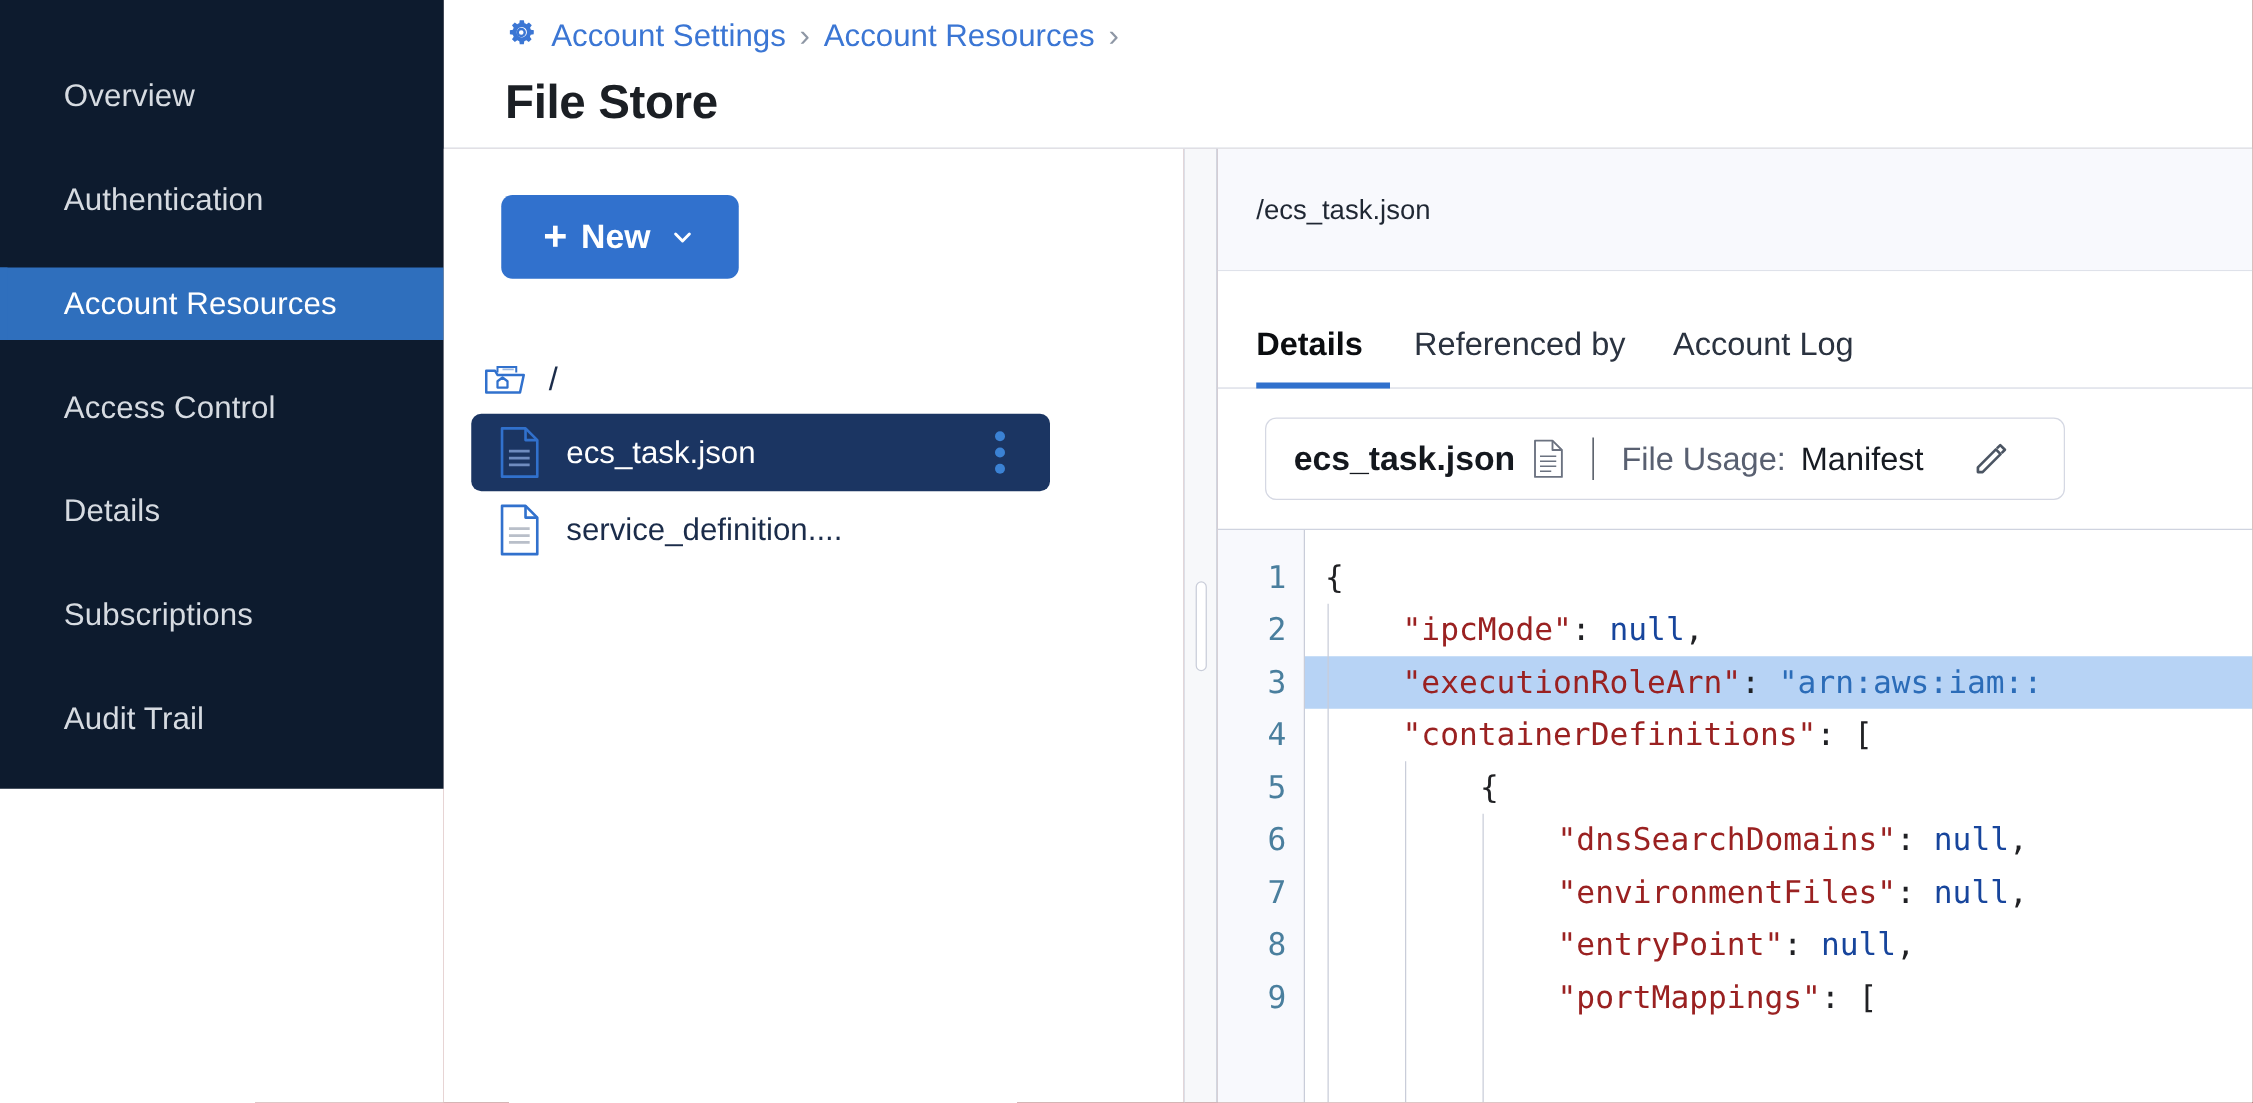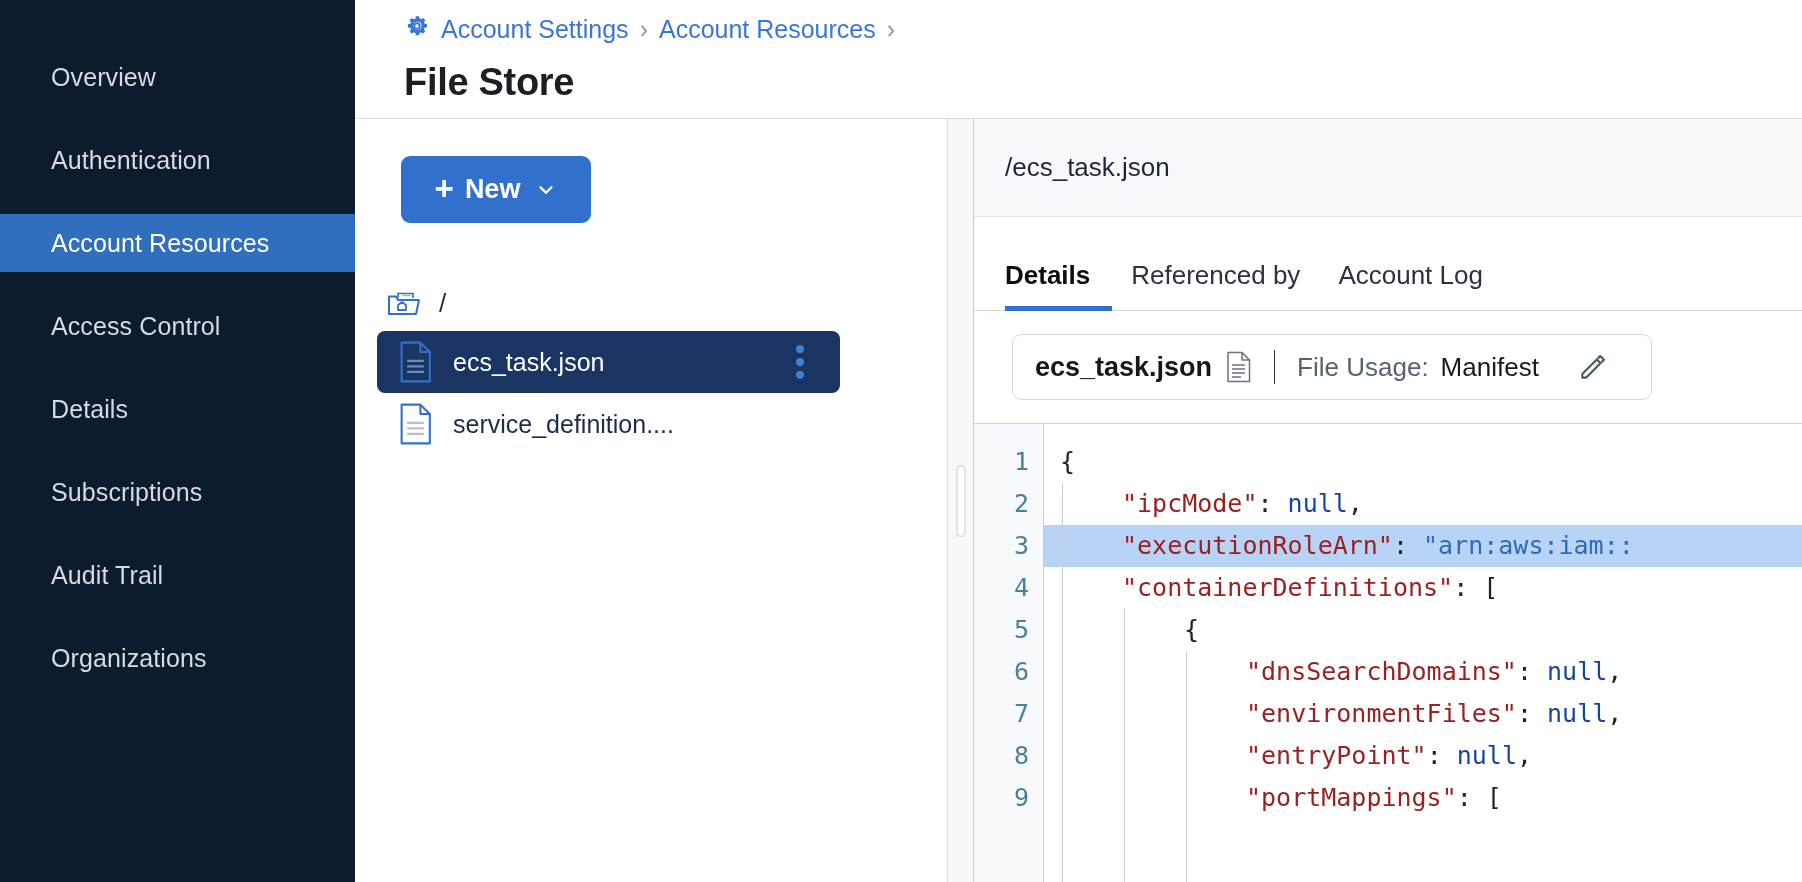--- a/index.html
+++ b/index.html
@@ -19,21 +19,21 @@
     height: 882px;
     display: flex;
     overflow: hidden;
   }
 
   
   .sidebar {
     width: 355px;
     flex: 0 0 355px;
     background: #0d1b2e;
-    height: 882px;
+    height: 631px;
     padding-top: 48px;
     position: relative;
     overflow: hidden;
   }
   .nav-item {
     height: 58px;
     display: flex;
     align-items: center;
     padding-left: 51px;
     color: #d6dbe1;
@@ -222,21 +222,21 @@
     background: #fff;
     overflow: hidden;
   }
   .path-bar {
     flex: 0 0 98px;
     background: #f8f9fd;
     border-bottom: 1px solid #dfe2ea;
     display: flex;
     align-items: center;
     padding-left: 31px;
-    font-size: 26px;
+    font-size: 22px;
     color: #1f2733;
   }
   .tabs {
     flex: 0 0 94px;
     display: flex;
     align-items: flex-end;
     gap: 0;
     padding-left: 31px;
     border-bottom: 1px solid #cfd3df;
     background: #fff;

